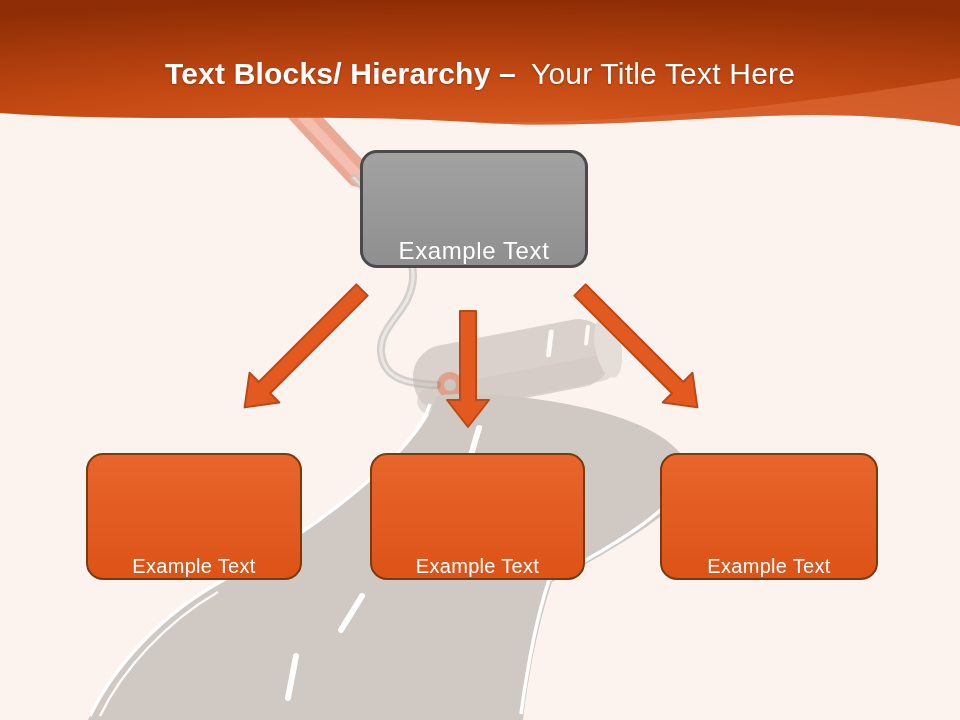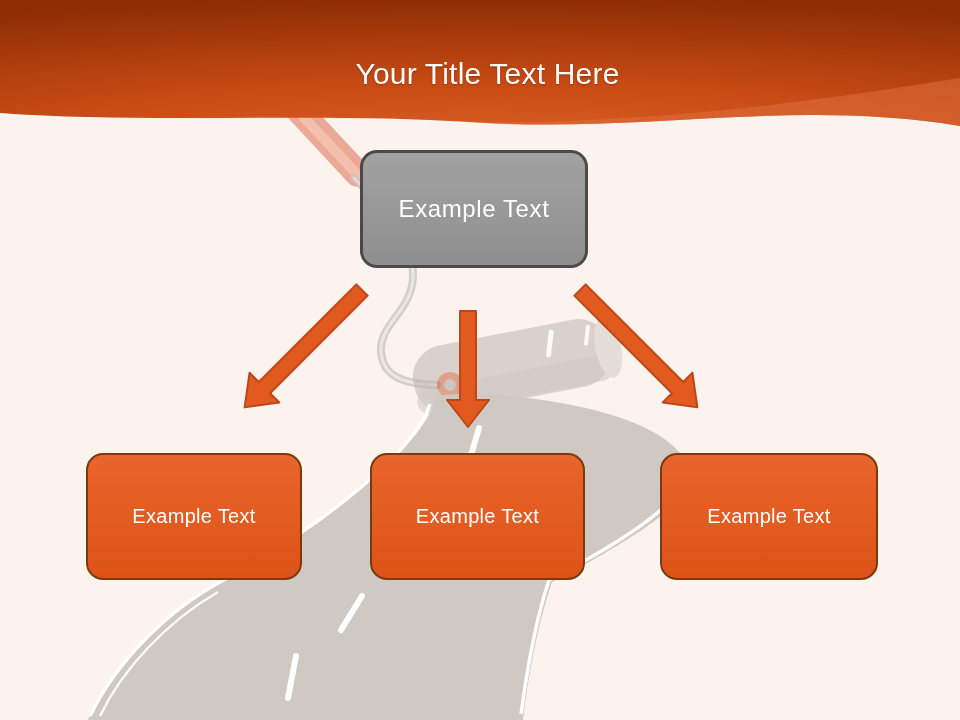--- a/index.html
+++ b/index.html
@@ -14,21 +14,21 @@
     position:absolute;left:0;top:50px;width:960px;height:48px;
     display:flex;align-items:center;justify-content:center;
     color:#fff;font-size:30px;letter-spacing:.2px;
     text-shadow:0 1px 2px rgba(60,10,0,.35);
     z-index:5;white-space:nowrap;
   }
   .title-bold{font-weight:700;}
   .title-reg{font-weight:400;margin-left:15px;}
   
   .node{
-    position:absolute;display:flex;align-items:center;justify-content:center;
+    position:absolute;display:flex;align-items:flex-end;justify-content:center;
     color:#fff;text-align:center;z-index:4;box-sizing:border-box;
   }
   .root-node{
     left:360px;top:150px;width:228px;height:118px;
     background:linear-gradient(180deg,#A2A2A2,#8F8F8F);
     border:3px solid #4A4A4A;border-radius:17px;
     font-size:24px;letter-spacing:.6px;
   }
   .child-node{
     top:453px;width:216px;height:127px;
@@ -98,20 +98,21 @@
         <stop offset="0" stop-color="#DB5F26"></stop>
         <stop offset="0.45" stop-color="#C64A13"></stop>
         <stop offset="1" stop-color="#8E2D06"></stop>
       </radialGradient>
     </defs>
     <path d="M0,0 H960 V126 C 790,98 640,134 470,122 C 320,112 150,124 0,113 Z" fill="url(#hdr)"></path>
     <path d="M 470,122 C 640,124 800,104 960,78 L 960,126 C 790,98 640,134 470,122 Z" fill="#E0703E" opacity="0.55"></path>
   </svg>
 
   <div class="title-wrap">
+    <span class="title-bold">Text Blocks/ Hierarchy –</span>
     <span class="title-reg">Your Title Text Here</span>
   </div>
 
   <svg class="layer" width="960" height="720" viewBox="0 0 960 720" style="z-index:3;position:absolute;" aria-hidden="true">
     <g fill="#E25A1F" stroke="#BD4817" stroke-width="2" stroke-linejoin="round">
       <polygon transform="translate(362,290) rotate(45)" points="-8,0 8,0 8,138 21,138 0,166 -21,138 -8,138"></polygon>
       <polygon transform="translate(468,311)" points="-8,0 8,0 8,89 21,89 0,116 -21,89 -8,89"></polygon>
       <polygon transform="translate(580,290) rotate(-45)" points="-8,0 8,0 8,138 21,138 0,166 -21,138 -8,138"></polygon>
     </g>
   </svg>

